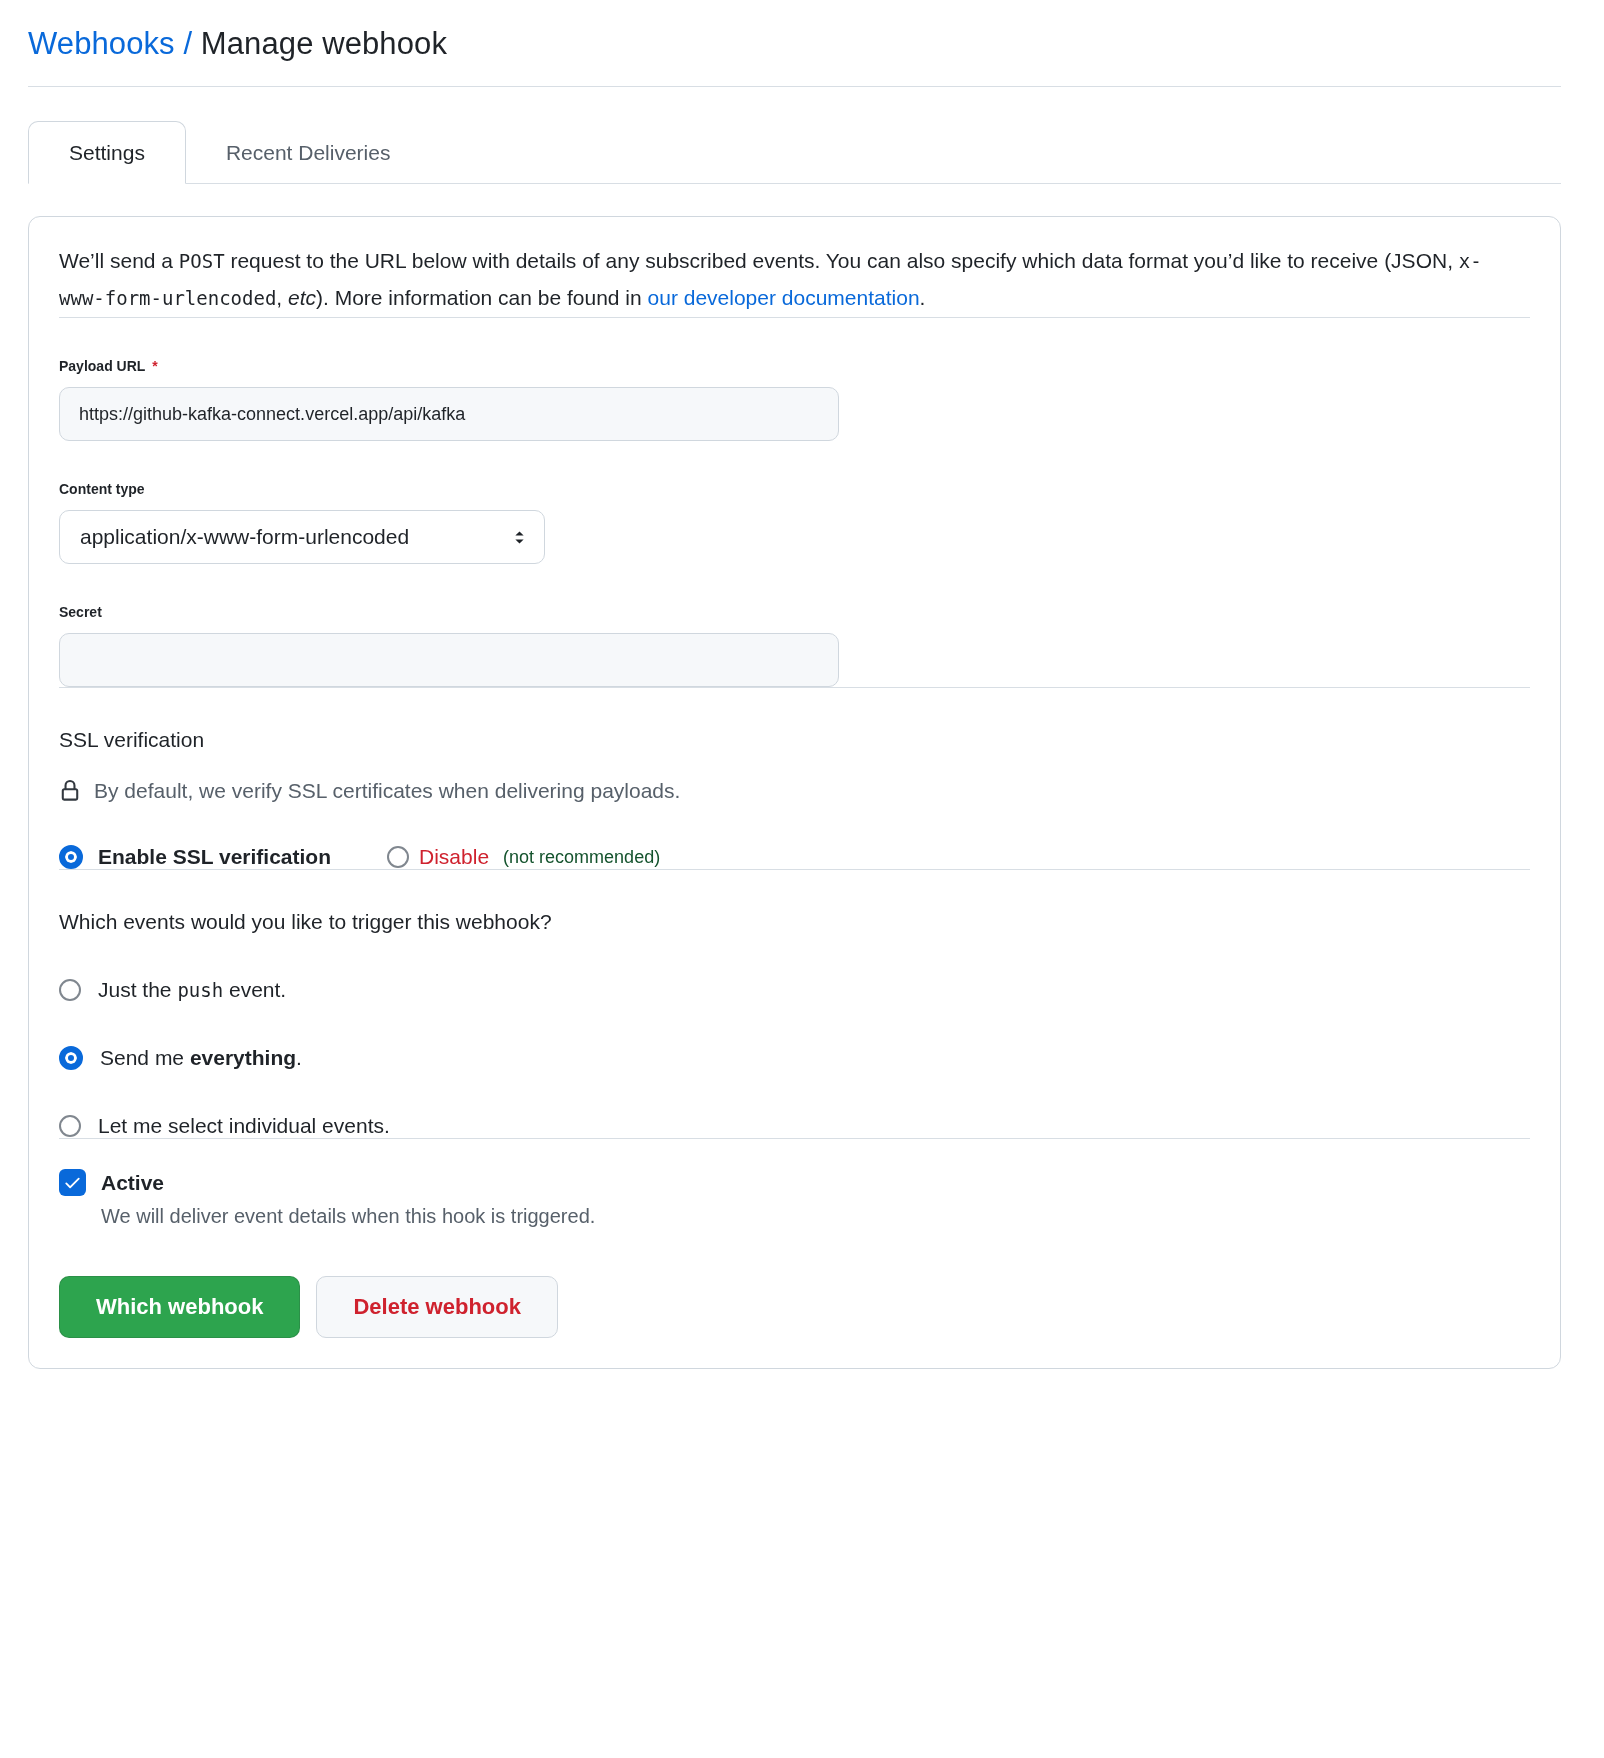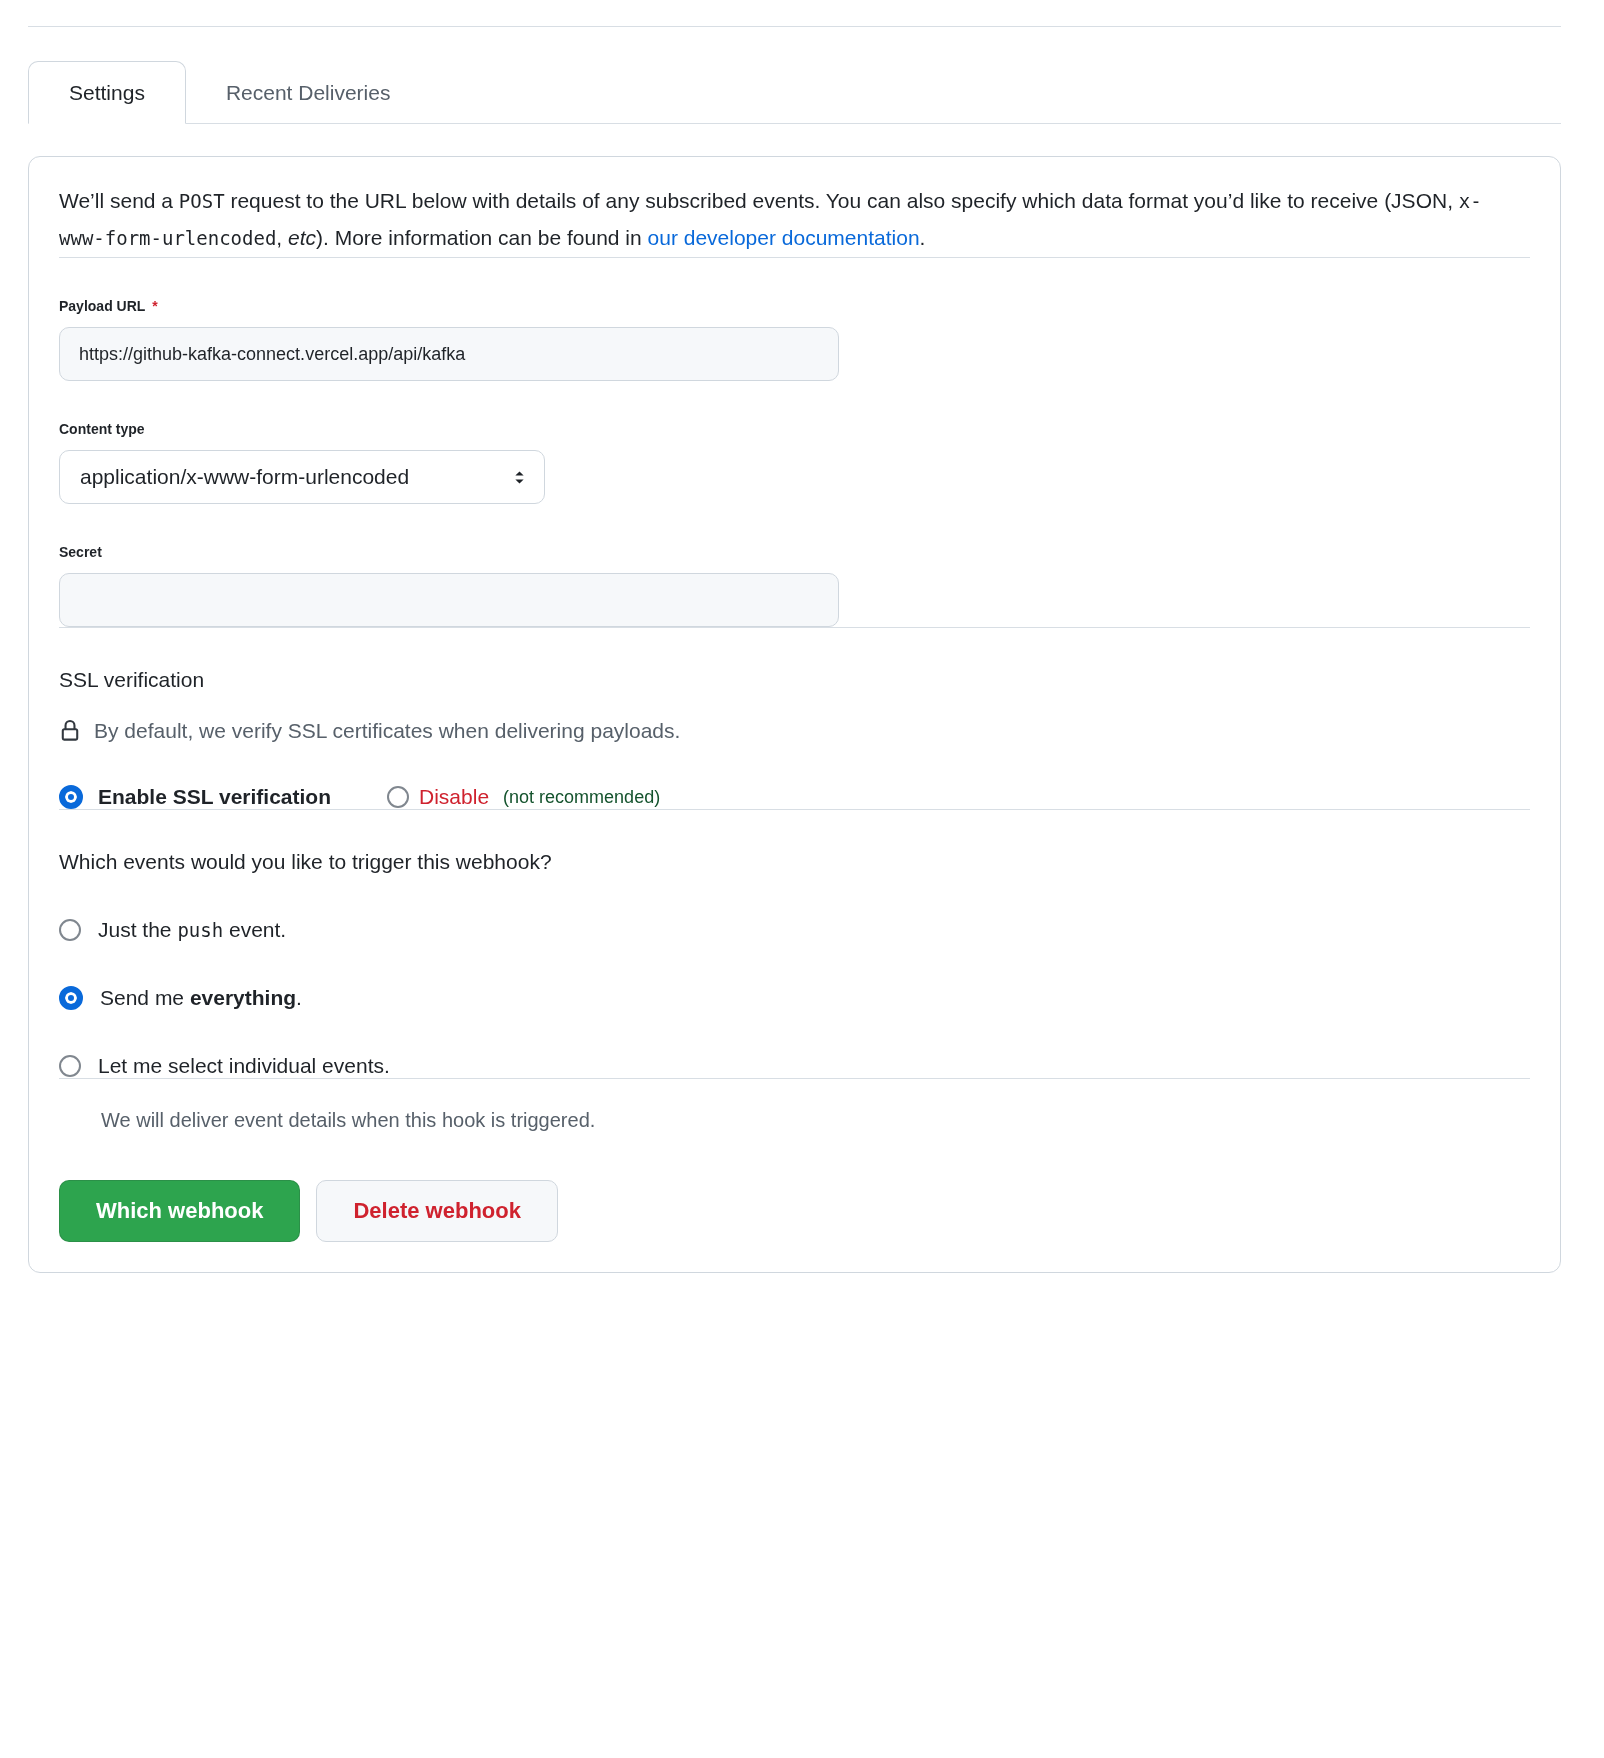--- a/index.html
+++ b/index.html
@@ -188,20 +188,24 @@
     background: #f6f8fa;
     color: #cf222e;
     border: 1px solid #d0d7de;
   }
 </style>
 </head>
 <body>
 
 <div class="wrap">
 
+  <h1 class="page-title">
+    <a class="crumb-link">Webhooks</a><span class="crumb-sep"> </span><span class="crumb-sep">/</span>
+    <span>Manage webhook</span>
+  </h1>
   <hr class="title-rule">
 
   <nav class="tabbar">
     <div class="tab active">Settings</div>
     <div class="tab inactive">Recent Deliveries</div>
   </nav>
 
   <section class="panel">
 
     <p class="intro"><span>We’ll send a </span><code>POST</code><span> request to the URL below with details of any subscribed events. You can also specify which data format you’d like to receive (JSON, </span><code>x-www-form-urlencoded</code><span>, </span><em>etc</em><span>). More information can be found in </span><a class="link">our developer documentation</a><span>.</span></p>
@@ -266,20 +270,30 @@
     </div>
 
     <div class="event-option">
       <span class="radio"></span>
       <span>Let me select individual events.</span>
     </div>
 
     <hr class="rule rule-after-events">
 
     <div class="active-block">
+      <div class="active-row">
+        <span class="checkbox">
+          <span style="display:flex;">
+            <svg width="19" height="19" viewBox="0 0 16 16" fill="#ffffff" xmlns="http://www.w3.org/2000/svg">
+              <path d="M13.78 4.22a.75.75 0 0 1 0 1.06l-7.25 7.25a.75.75 0 0 1-1.06 0L2.22 9.28a.75.75 0 1 1 1.06-1.06L6 10.94l6.72-6.72a.75.75 0 0 1 1.06 0Z"></path>
+            </svg>
+          </span>
+        </span>
+        <span class="active-label">Active</span>
+      </div>
       <div class="active-desc">We will deliver event details when this hook is triggered.</div>
     </div>
 
     <div class="actions">
       <button class="btn btn-primary">Which webhook</button>
       <button class="btn btn-danger">Delete webhook</button>
     </div>
 
   </section>
 </div>

